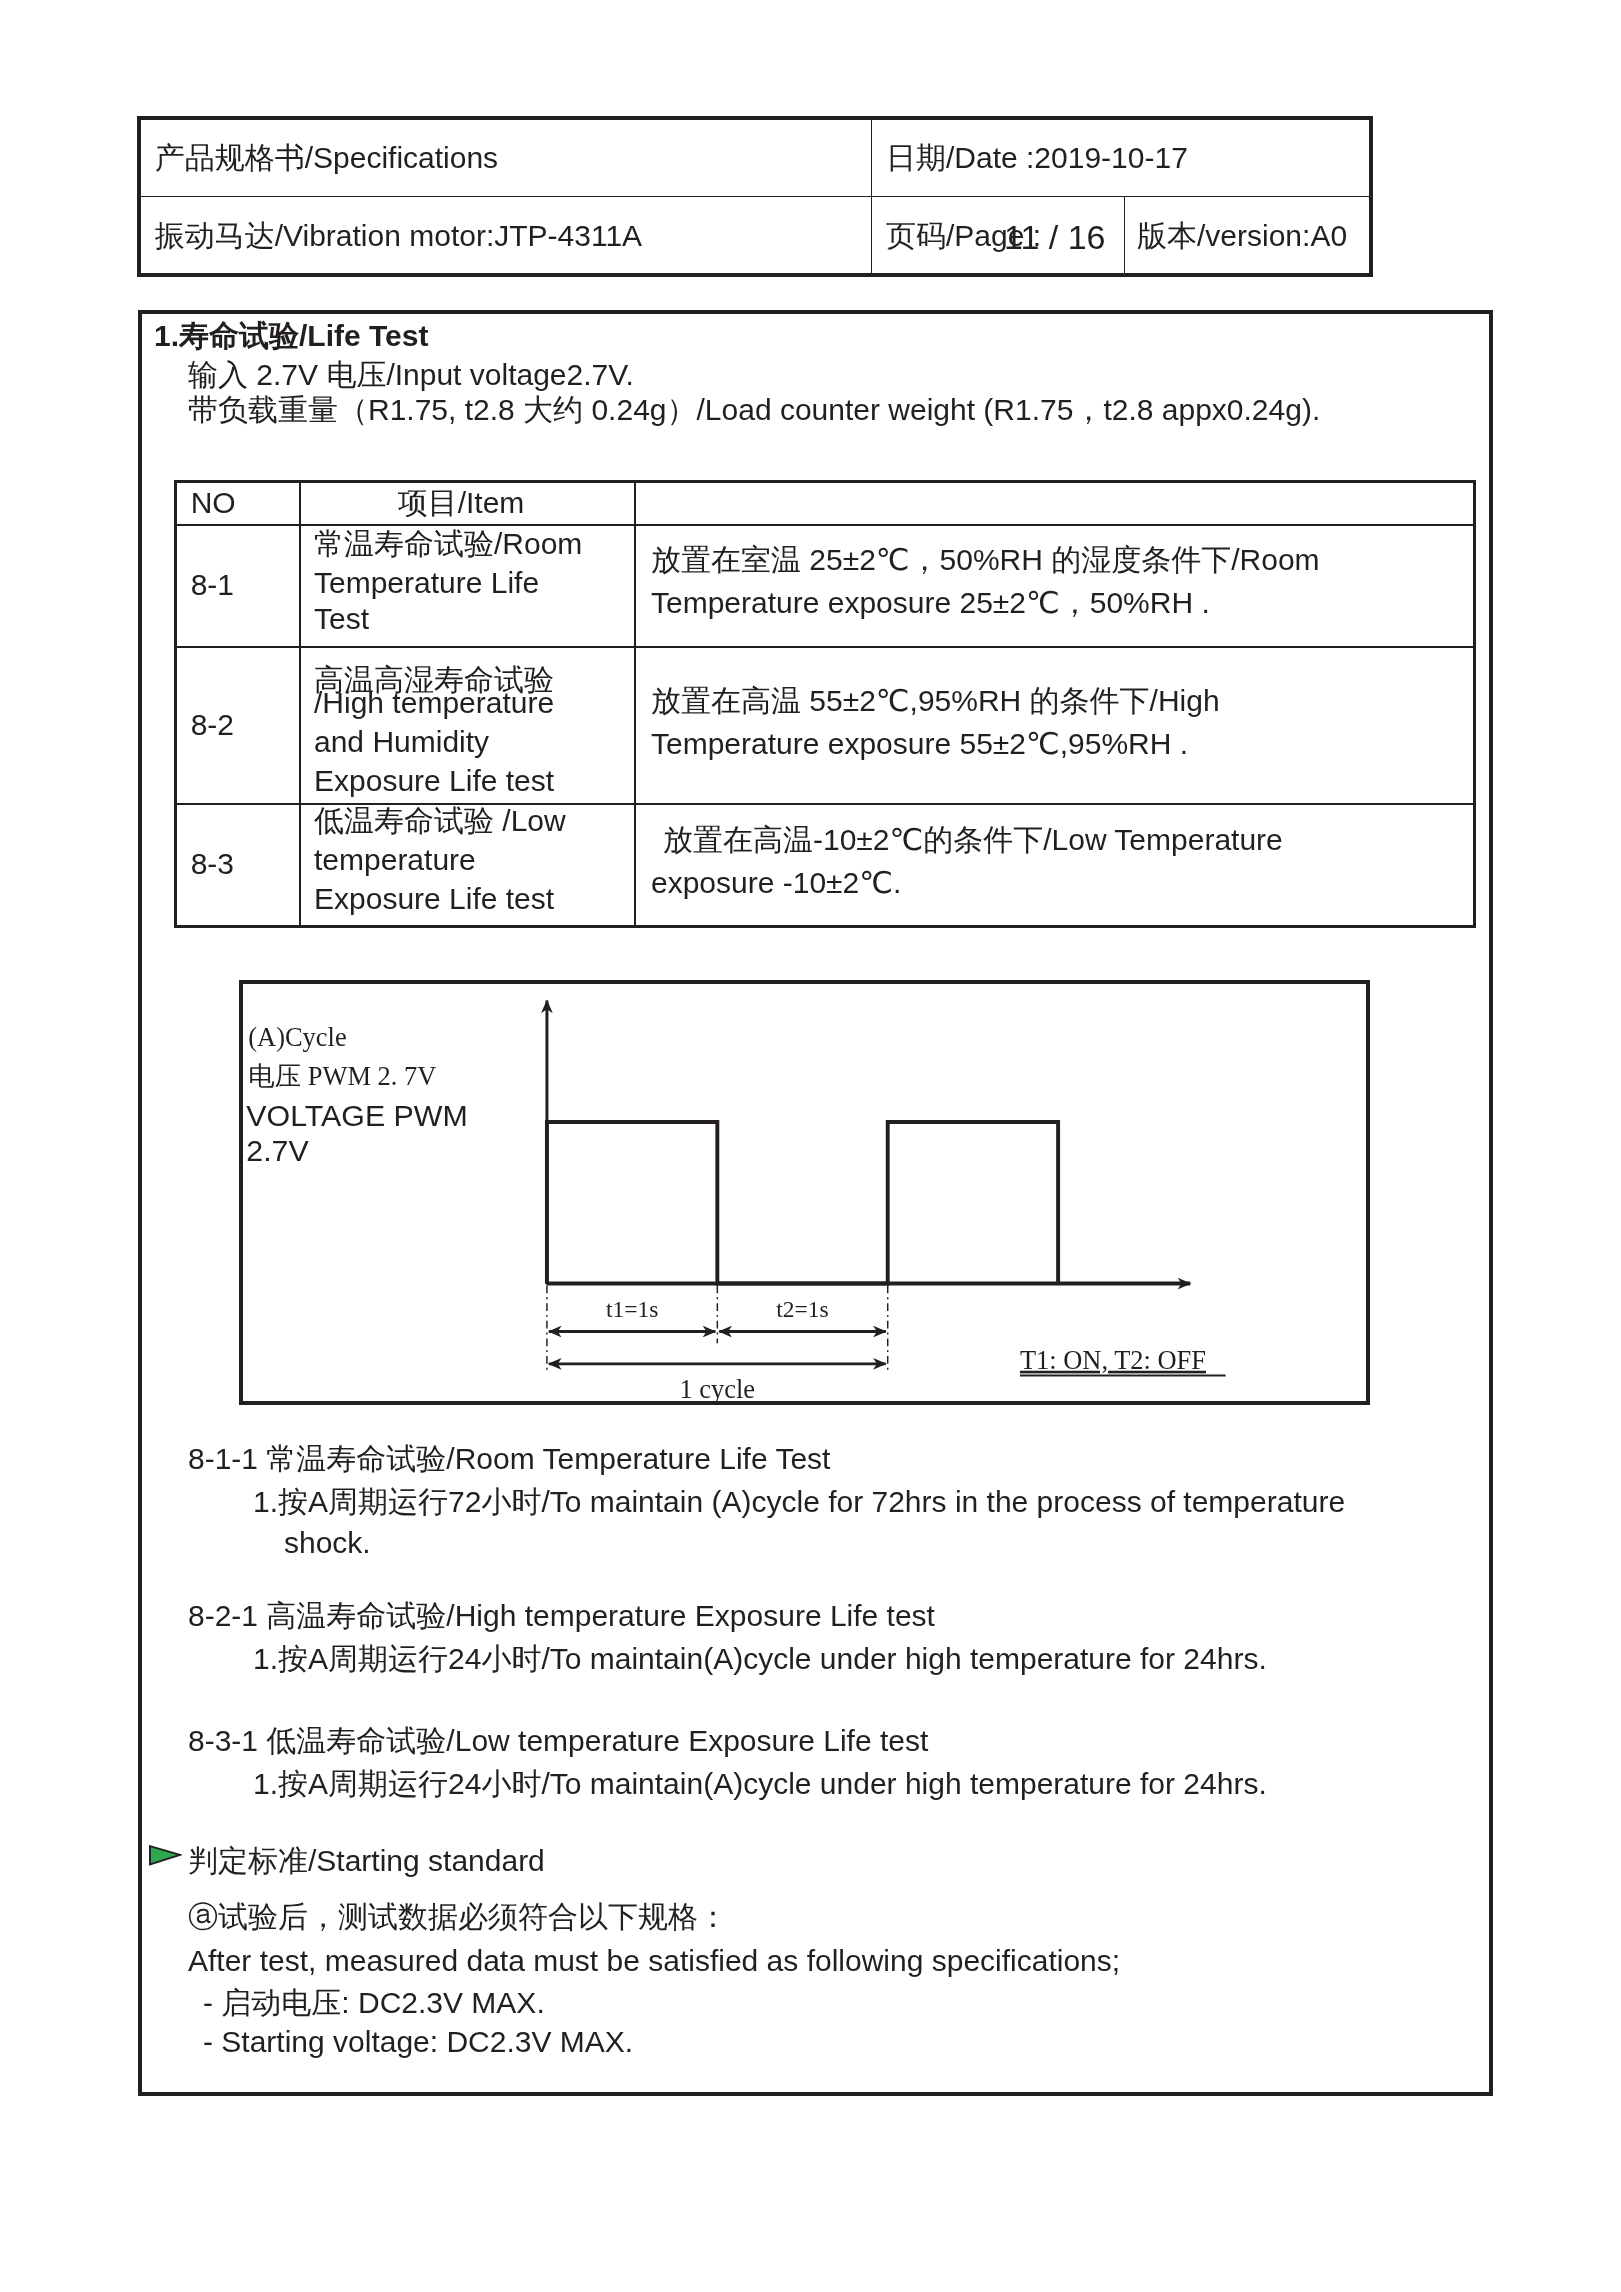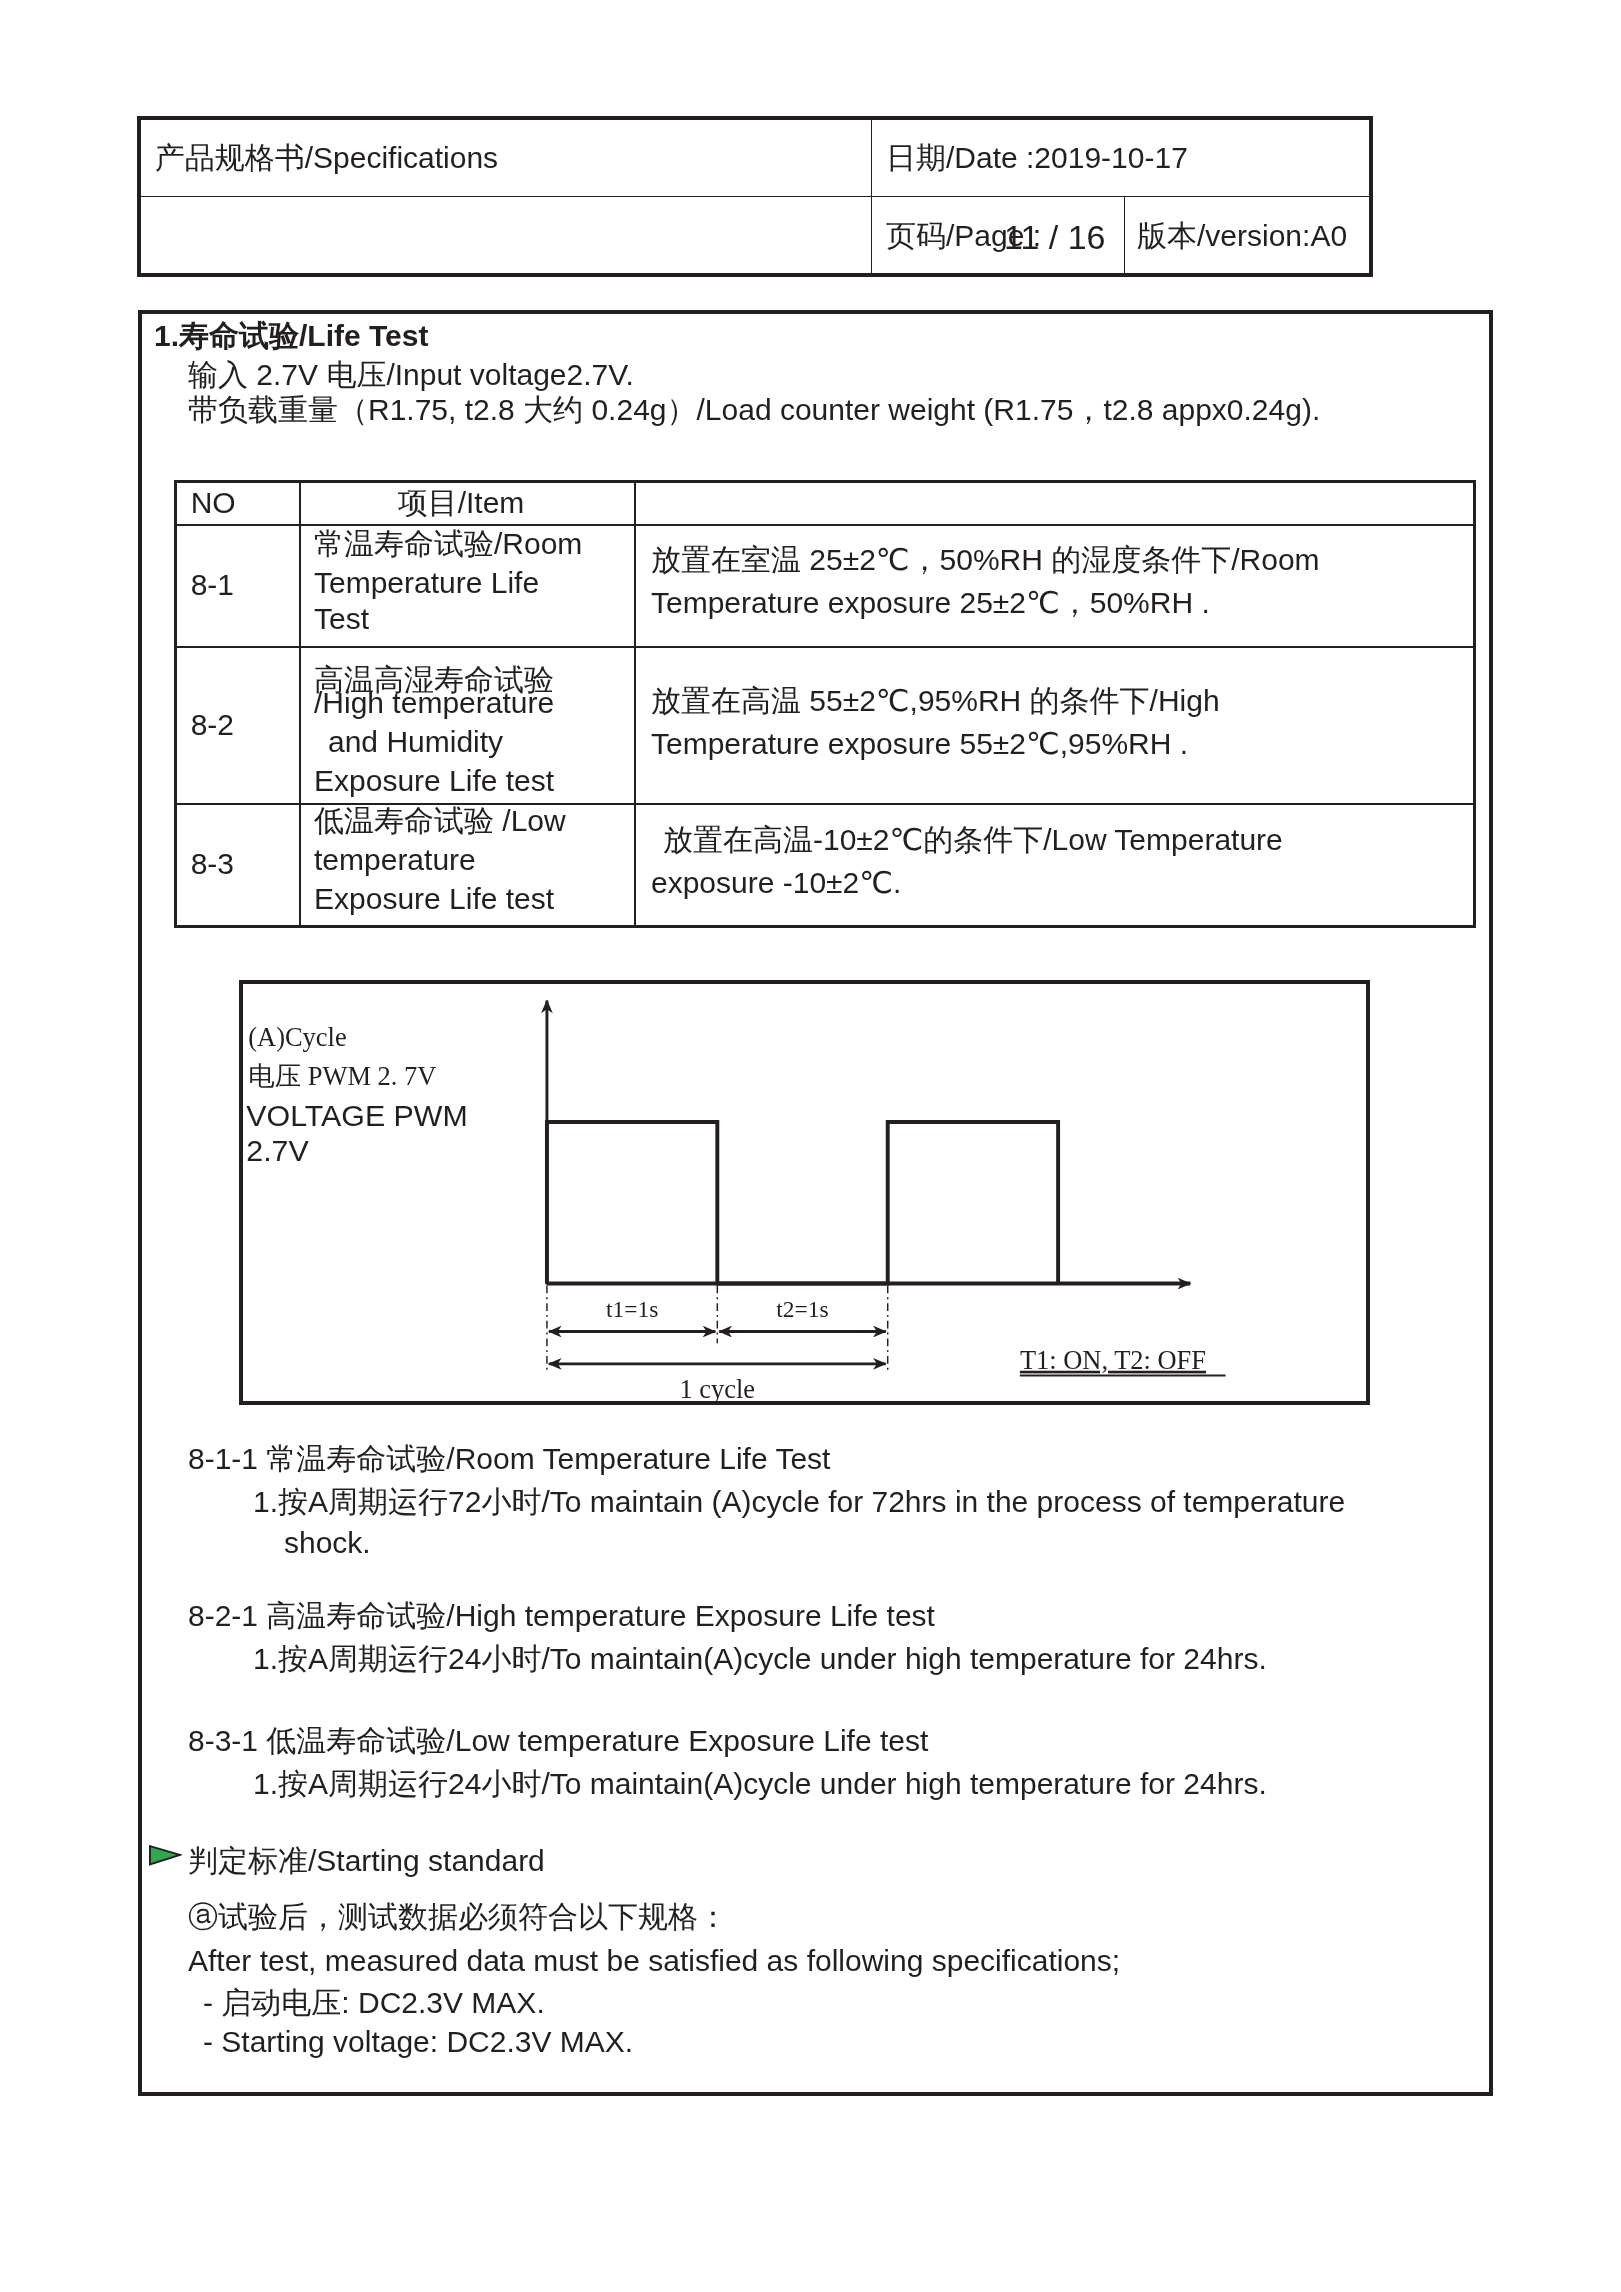--- a/index.html
+++ b/index.html
@@ -46,20 +46,21 @@
   </style>
 </head>
 <body>
 
 <div id="hdr">
   <div class="hline"></div>
   <div class="v1"></div>
   <div class="v2"></div>
   <div class="cell" style="left:13.7px; top:19.6px;">产品规格书/Specifications</div>
   <div class="cell" style="left:745px; top:19.6px;">日期/Date :2019-10-17</div>
+  <div class="cell" style="left:13.7px; top:98px;">振动马达/Vibration motor:JTP-4311A</div>
   <div class="cell" style="left:745px; top:98px;">页码/Page :</div>
   <div class="cell" style="left:863px; top:100px; font-size:34px;">11 / 16</div>
   <div class="cell" style="left:996px; top:98px;">版本/version:A0</div>
 </div>
 
 <div id="frame"></div>
 
 <div class="abs title" style="left:154px; top:318px;">1.寿命试验/Life Test</div>
 <div class="abs t31" style="left:188px; top:357px;">输入 2.7V 电压/Input voltage2.7V.</div>
 <div class="abs t31" style="left:188px; top:392px;">带负载重量（R1.75, t2.8 大约 0.24g）/Load counter weight (R1.75，t2.8 appx0.24g).</div>
@@ -80,21 +81,21 @@
     <div class="txt" style="left:137px; top:80px;">Temperature Life</div>
     <div class="txt" style="left:137px; top:116px;">Test</div>
     <div class="txt" style="left:474px; top:57px;">放置在室温 25±2℃，50%RH 的湿度条件下/Room</div>
     <div class="txt" style="left:474px; top:100px;">Temperature exposure 25±2℃，50%RH .</div>
   </div>
 
   <div>
     <div class="txt" style="left:13.7px; top:222px;">8-2</div>
     <div class="txt" style="left:137px; top:177px;">高温高湿寿命试验</div>
     <div class="txt" style="left:137px; top:200px;">/High temperature</div>
-    <div class="txt" style="left:151px; top:239px;">and Humidity</div>
+    <div class="txt" style="left:137px; top:239px;">and Humidity</div>
     <div class="txt" style="left:137px; top:278px;">Exposure Life test</div>
     <div class="txt" style="left:474px; top:198px;">放置在高温 55±2℃,95%RH 的条件下/High</div>
     <div class="txt" style="left:474px; top:241px;">Temperature exposure 55±2℃,95%RH .</div>
   </div>
 
   <div>
     <div class="txt" style="left:13.7px; top:361px;">8-3</div>
     <div class="txt" style="left:137px; top:318px;">低温寿命试验  /Low</div>
     <div class="txt" style="left:137px; top:357px;">temperature</div>
     <div class="txt" style="left:137px; top:396px;">Exposure Life test</div>

